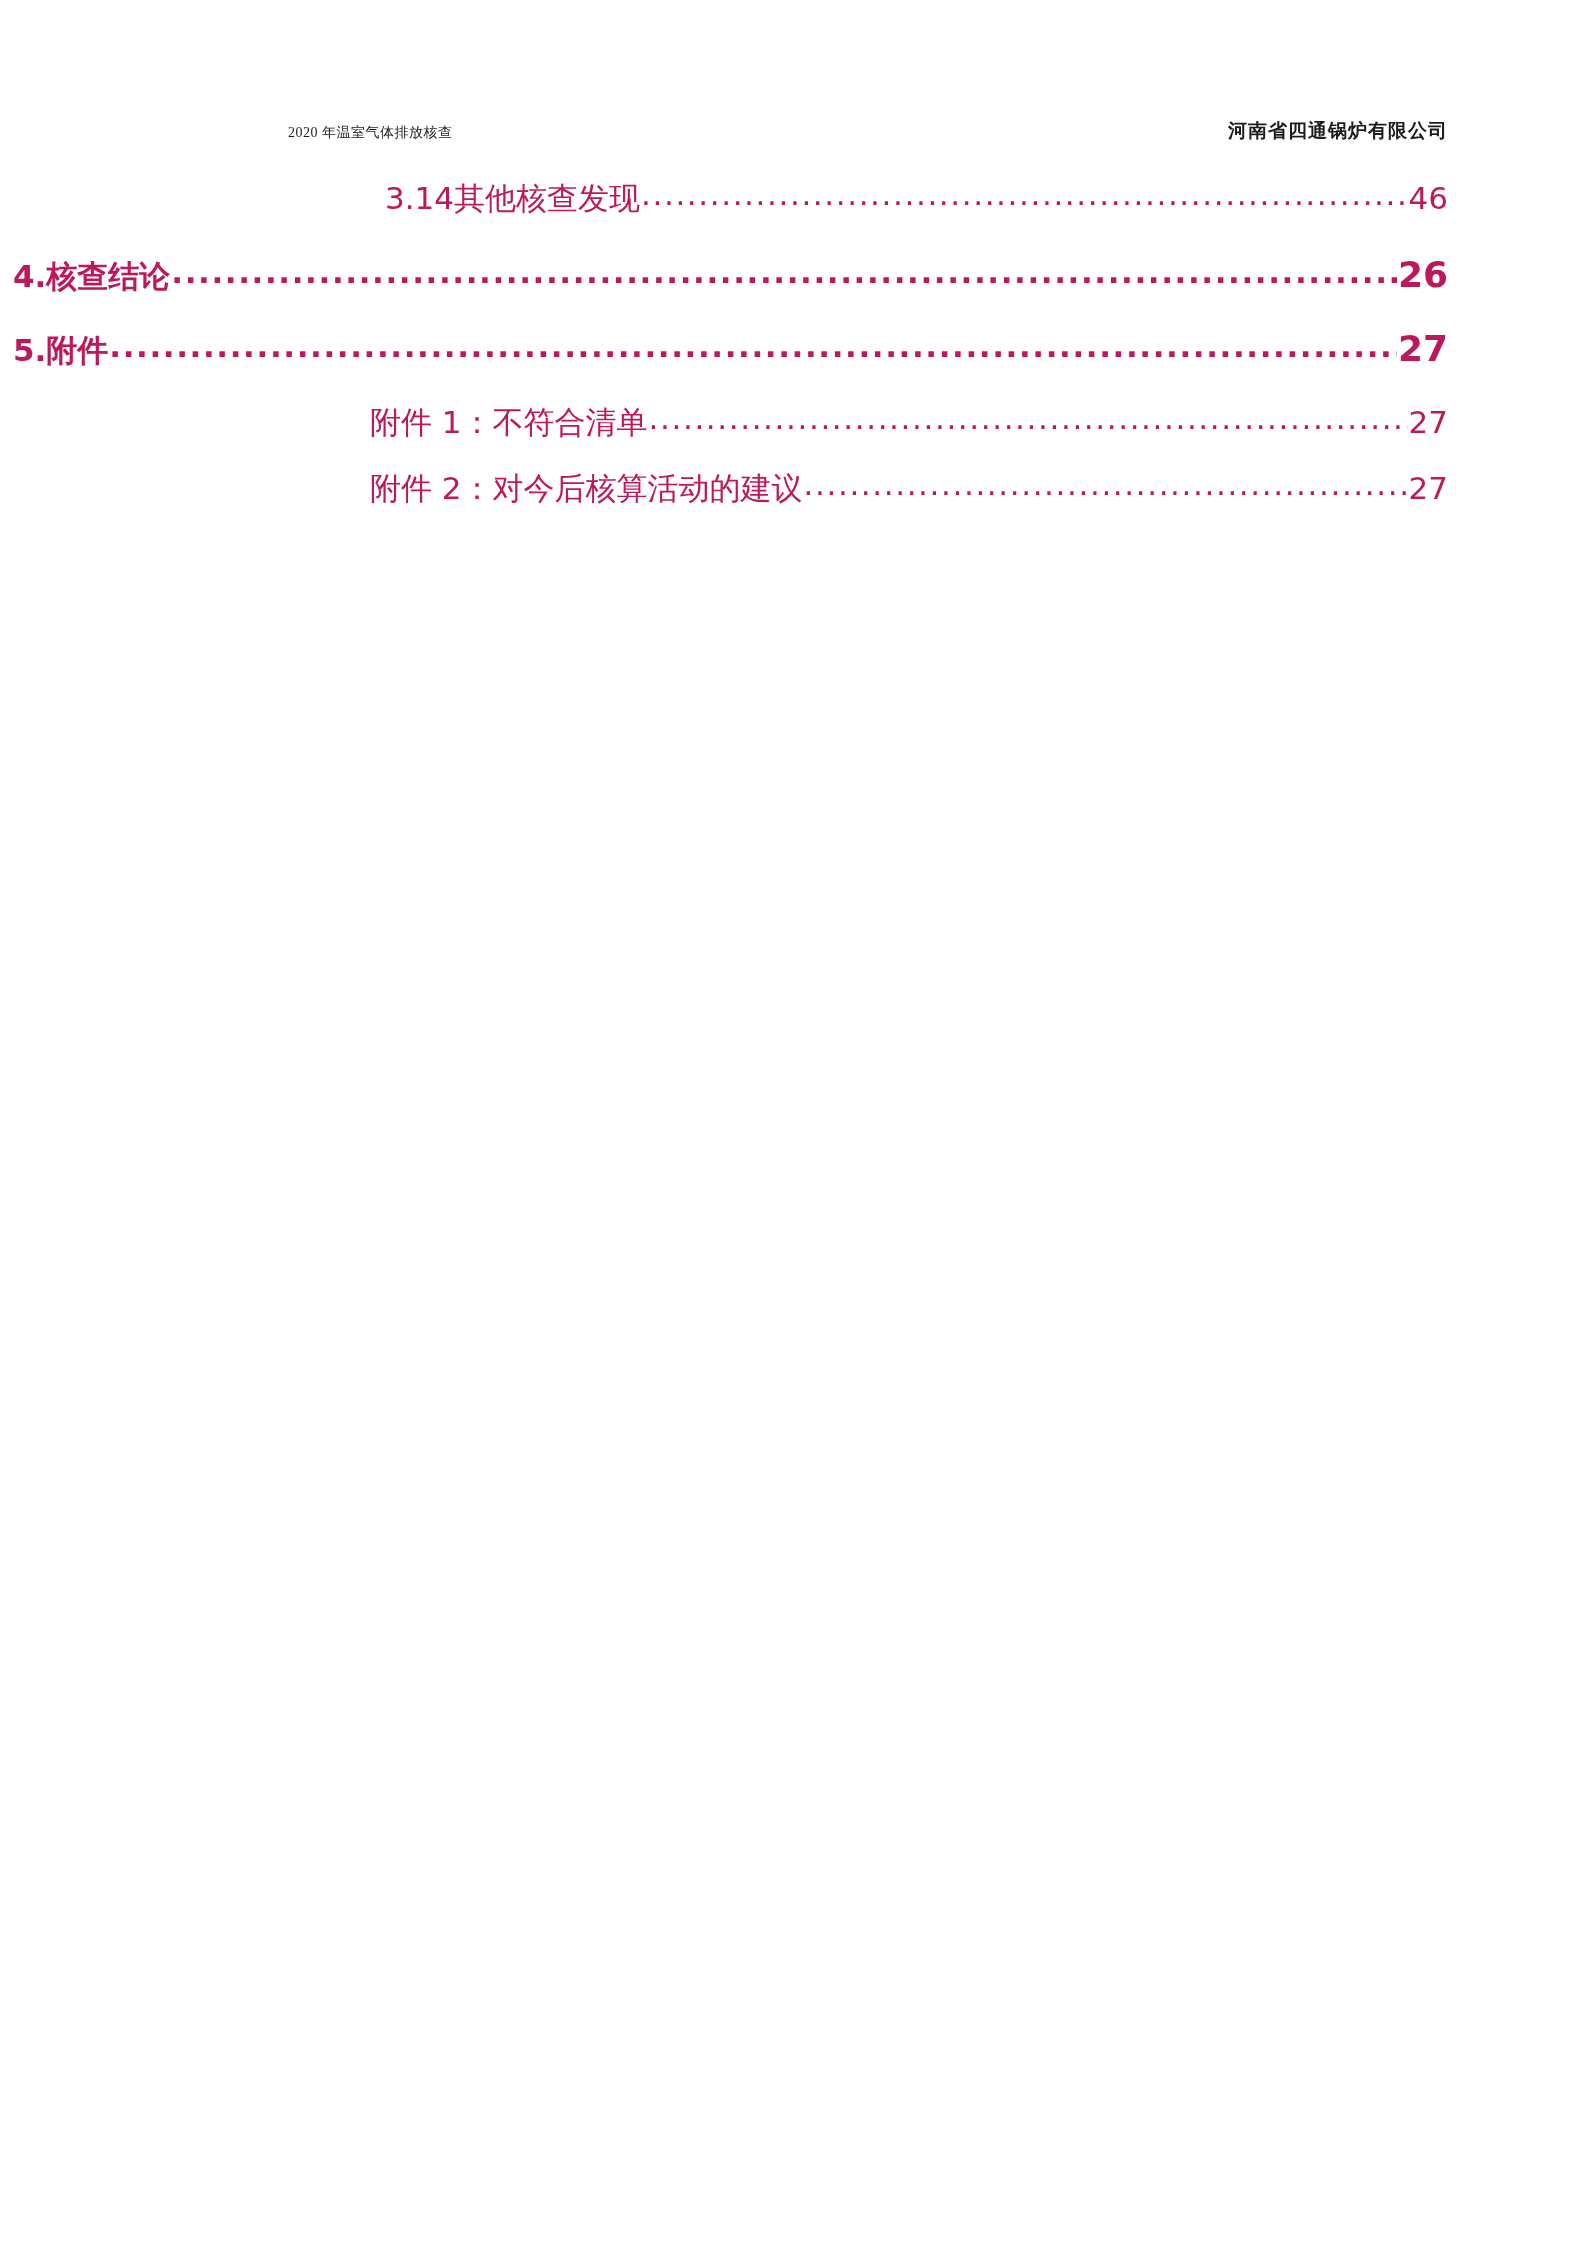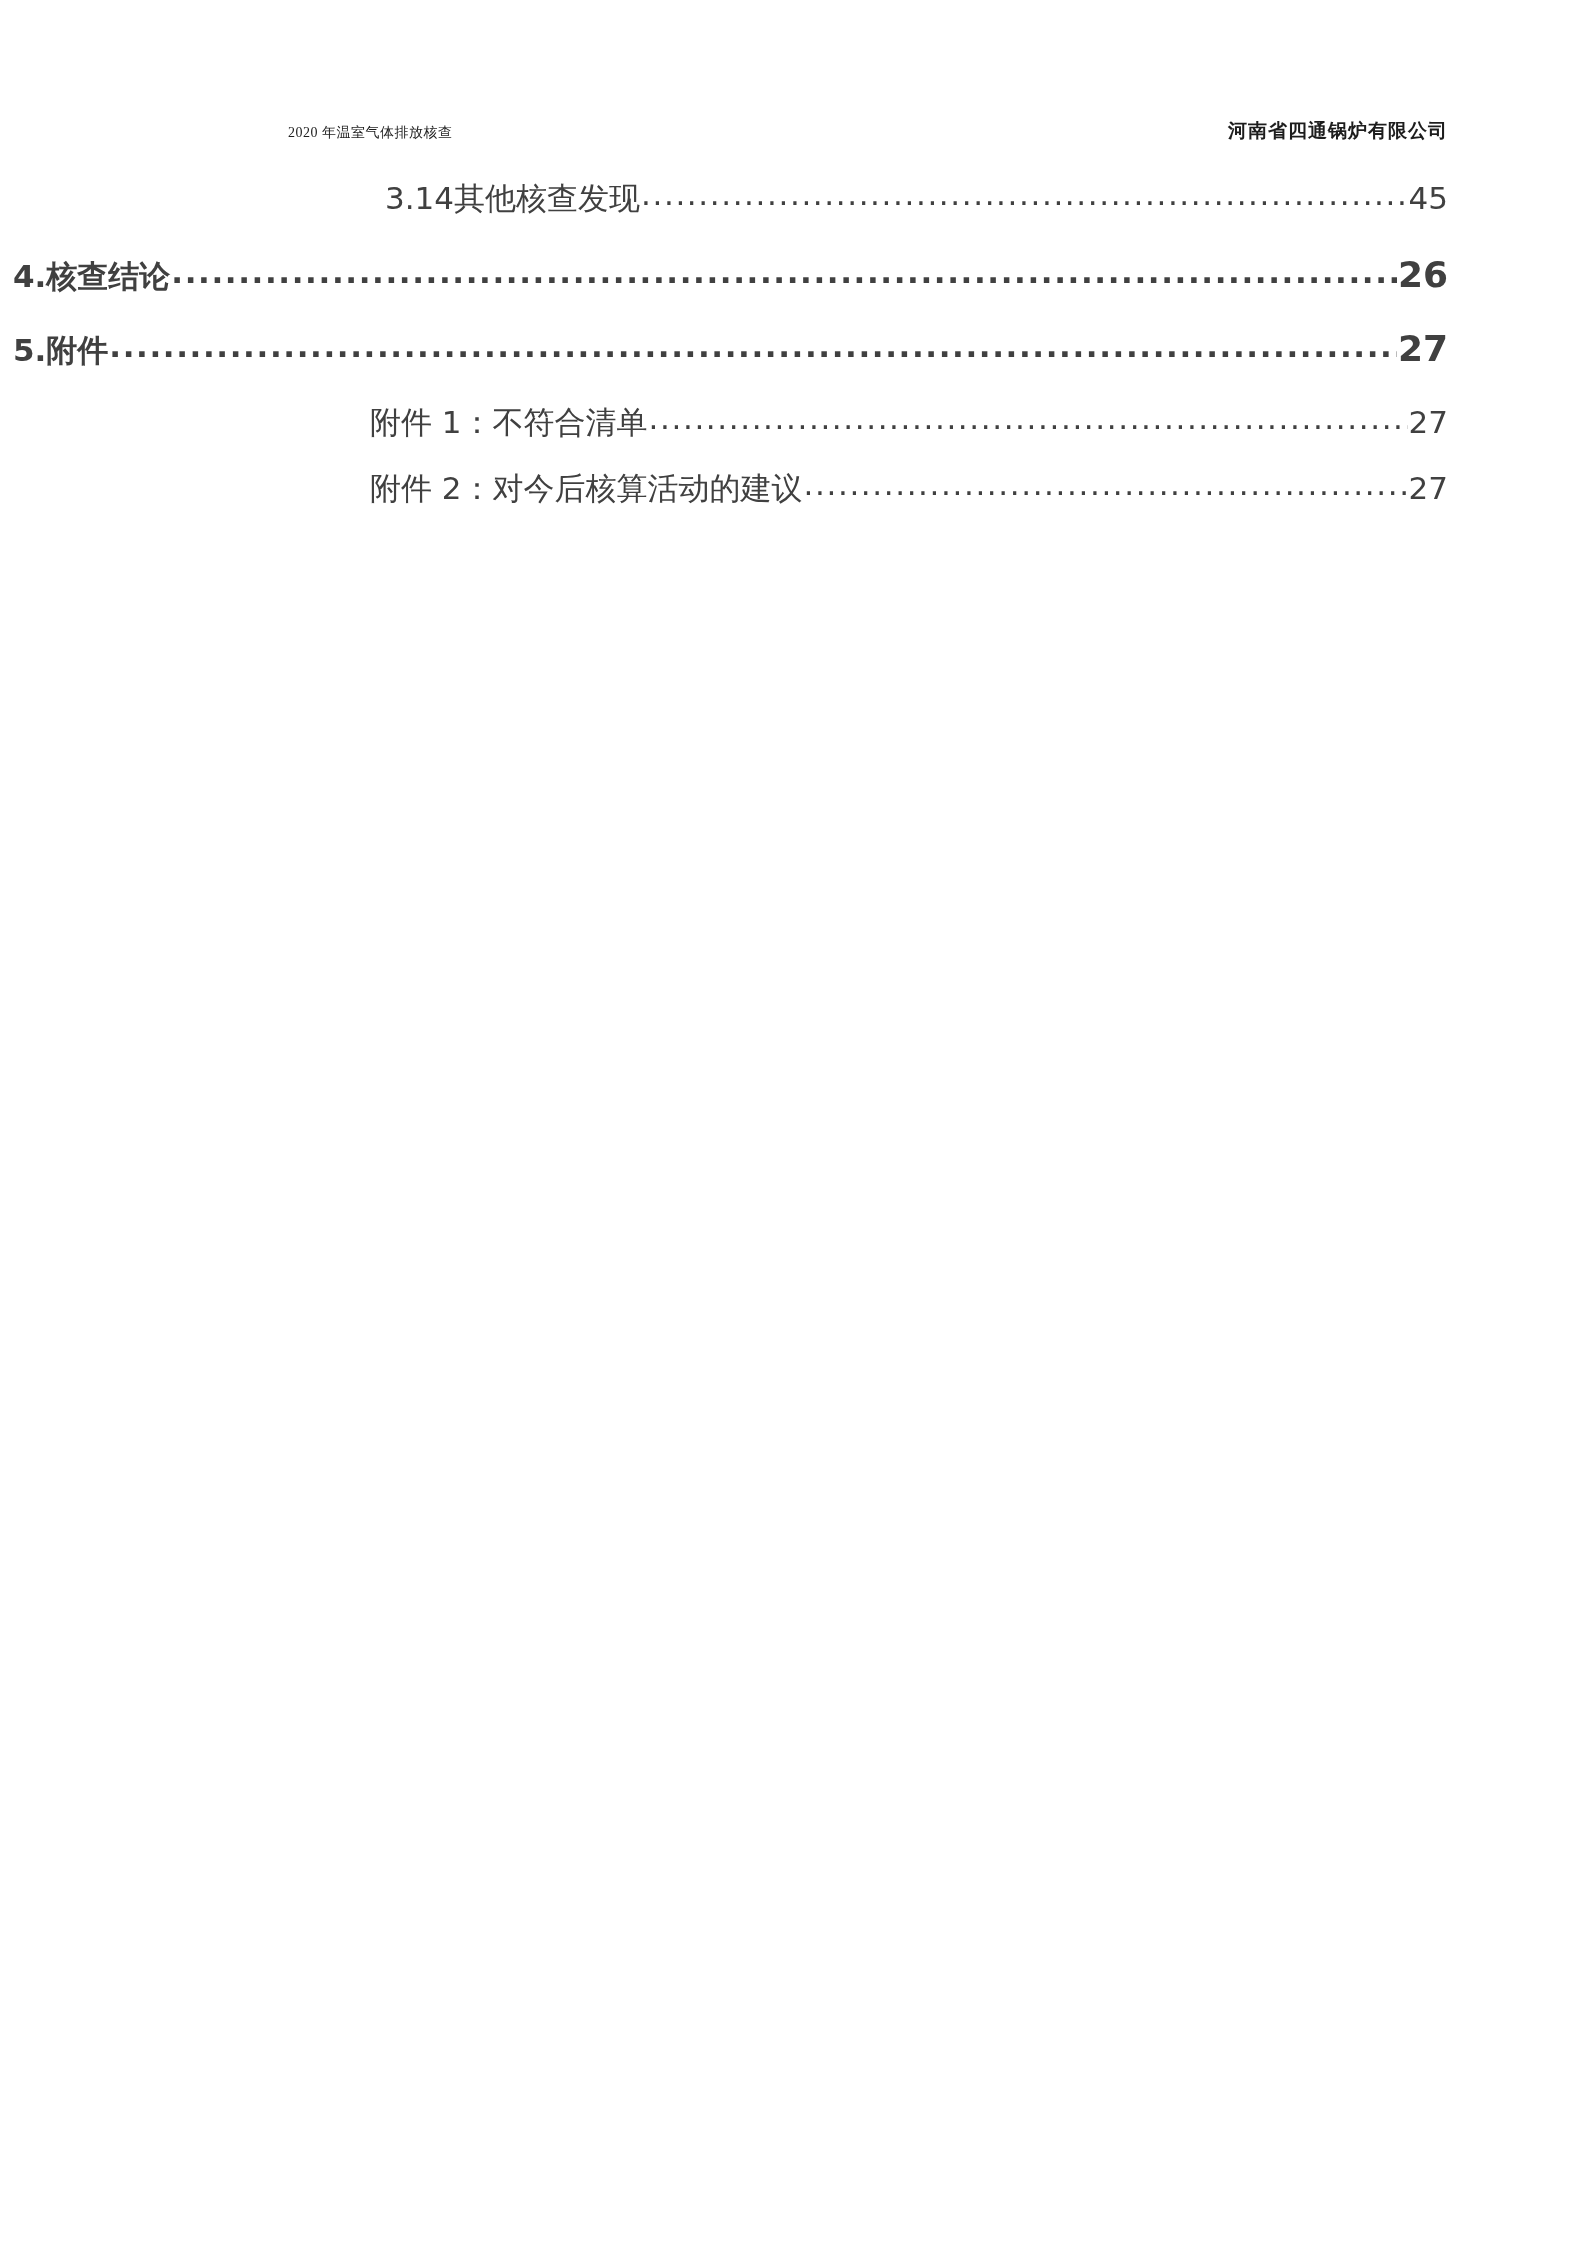--- a/index.html
+++ b/index.html
@@ -50,21 +50,21 @@
   .toc {
     position: absolute;
     top: 178px;
     left: 0;
     right: 0;
   }
   .toc-row {
     display: flex;
     align-items: baseline;
     font-family: "DejaVu Sans", sans-serif;
-    color: #404040;
+    color: #be185d;
     white-space: nowrap;
     margin-bottom: 20px;
   }
   .toc-row .label {
     flex: 0 0 auto;
   }
   .toc-row .leader {
     flex: 1 1 auto;
     overflow: hidden;
     white-space: nowrap;
@@ -113,21 +113,21 @@
   <div class="header">
     <div class="hdr-left">2020 年温室气体排放核查</div>
     <div class="hdr-right">河南省四通锅炉有限公司</div>
   </div>
 
   <div class="toc">
 
     <div class="toc-row lvl-sub row-gap-lg">
       <span class="label">3.14其他核查发现</span>
       <span class="leader">.................................................................................................</span>
-      <span class="page-num">45</span>
+      <span class="page-num">46</span>
     </div>
 
     <div class="toc-row lvl-top row-gap-md">
       <span class="label">4.核查结论</span>
       <span class="leader">...................................................................................................</span>
       <span class="page-num">26</span>
     </div>
 
     <div class="toc-row lvl-top row-gap-md">
       <span class="label">5.附件</span>

